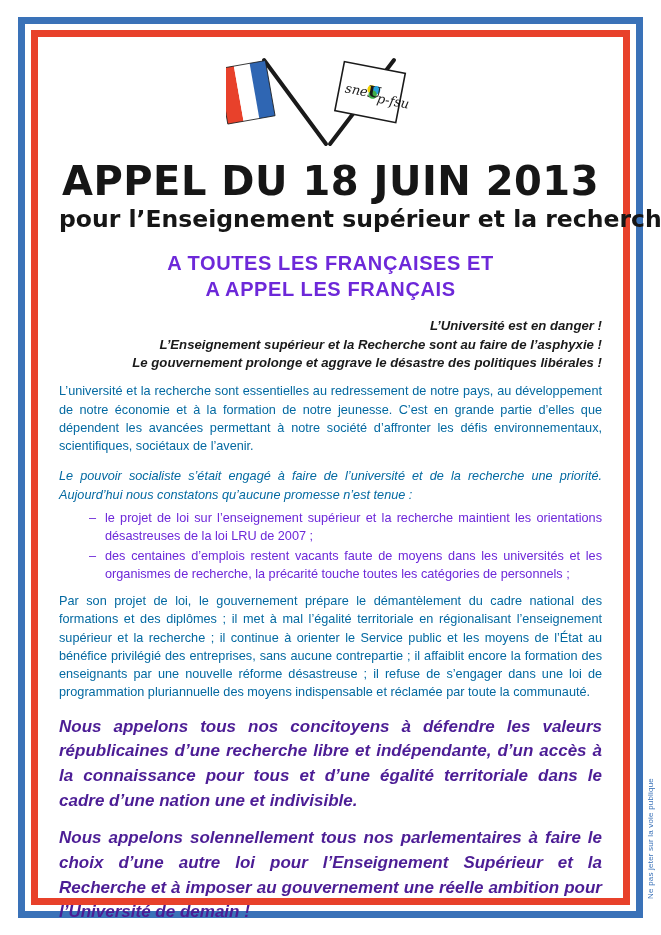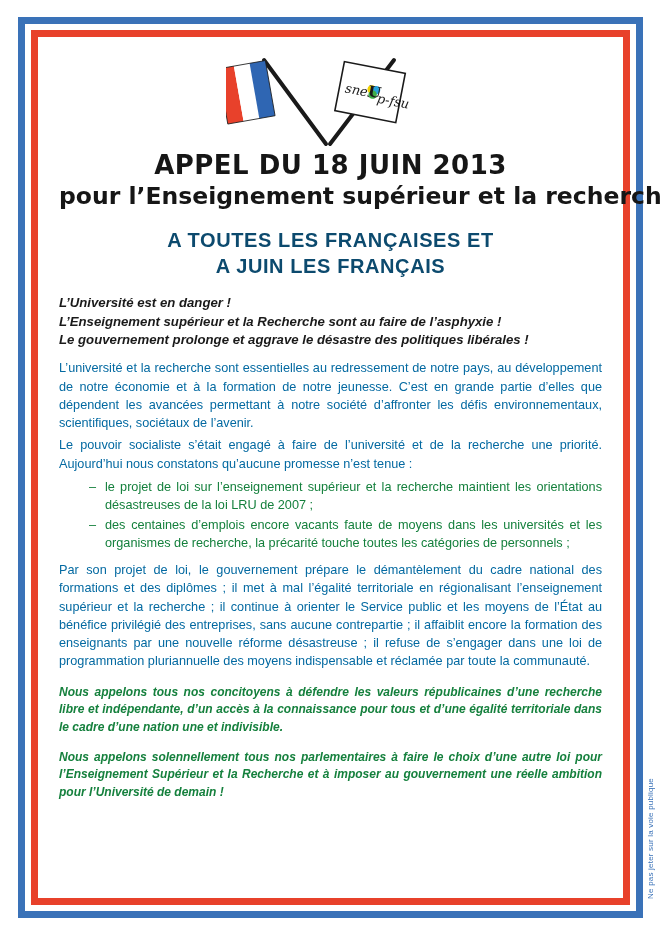--- a/index.html
+++ b/index.html
@@ -63,100 +63,101 @@
     padding-top: 8px;
     box-sizing: border-box;
   }
   .logo-wrap svg { display: block; }
 
   
   .title-main {
     text-align: center;
     font-family: "DejaVu Sans", sans-serif;
     font-weight: bold;
-    font-size: 26px;
+    font-size: 40px;
     letter-spacing: 0.5px;
     line-height: 1.0;
     color: #161616;
-    margin: 4px 0 0 0;
+    margin: 13px 0 0 0;
     white-space: nowrap;
   }
   .title-sub {
     text-align: center;
     font-family: "DejaVu Sans", sans-serif;
     font-weight: bold;
     font-size: 23.5px;
     line-height: 1.1;
     color: #161616;
     margin: 6px 0 0 0;
     white-space: nowrap;
   }
   .title-addr {
     text-align: center;
     font-family: "Liberation Sans", sans-serif;
     font-weight: bold;
     font-size: 20px;
     letter-spacing: 0.6px;
     line-height: 1.32;
-    color: #0c4a6e;
+    color: #6d28d9;
     margin: 17px 0 0 0;
   }
 
   
   .lead {
     font-family: "Liberation Sans", sans-serif;
     font-style: italic;
     font-weight: bold;
     font-size: 13.2px;
     line-height: 1.43;
     color: #1a1a1a;
     margin: 14px 0 0 0;
+    text-align: right;
   }
   .lead div { white-space: nowrap; }
 
   .para {
     font-family: "Liberation Sans", sans-serif;
     font-size: 12.7px;
     line-height: 1.44;
     text-align: justify;
     color: #0369a1;
     margin: 9px 0 0 0;
   }
-  .para.tight { margin-top: 4px; }
+  .para.tight { margin-top: 12px; font-style: italic; }
 
   .bullets {
     list-style: none;
     margin: 5px 0 0 0;
     padding: 0 0 0 30px;
   }
   .bullets li {
     position: relative;
     font-family: "Liberation Sans", sans-serif;
     font-size: 12.7px;
     line-height: 1.44;
     text-align: justify;
-    color: #15803d;
+    color: #6d28d9;
     padding-left: 16px;
     margin-bottom: 1px;
   }
   .bullets li::before {
     content: "\2013";
     position: absolute;
     left: 0;
     top: 0;
   }
 
   .appeal {
     font-family: "Liberation Sans", sans-serif;
     font-style: italic;
     font-weight: bold;
-    font-size: 12px;
+    font-size: 17px;
     line-height: 1.45;
     text-align: justify;
-    color: #15803d;
+    color: #4c1d95;
     margin: 13px 0 0 0;
   }
 
   
   .sidenote {
     position: absolute;
     right: 1px;
     bottom: 36px;
     width: 14px;
     font-family: "Liberation Sans", sans-serif;
@@ -206,36 +207,36 @@
         </g>
       </svg>
     </div>
 
     <div class="title-main">APPEL DU 18 JUIN 2013</div>
 
     <div class="title-sub">pour l’Enseignement supérieur et la recherche</div>
 
     <div class="title-addr">
       <div>A TOUTES LES FRANÇAISES ET</div>
-      <div>A JUIN LES FRANÇAIS</div>
+      <div>A APPEL LES FRANÇAIS</div>
     </div>
 
     <div class="lead">
       <div>L’Université est en danger !</div>
       <div>L’Enseignement supérieur et la Recherche sont au faire de l’asphyxie !</div>
       <div>Le gouvernement  prolonge et aggrave le désastre des politiques libérales !</div>
     </div>
 
     <p class="para">L’université et la recherche sont essentielles au redressement de notre pays, au développement de notre économie et à la formation de notre jeunesse. C’est en grande partie d’elles que dépendent les avancées permettant à notre société d’affronter les défis environnementaux, scientifiques, sociétaux de l’avenir.</p>
 
     <p class="para tight">Le pouvoir socialiste s’était engagé à faire de l’université et de la recherche une priorité. Aujourd’hui nous constatons qu’aucune promesse n’est tenue :</p>
 
     <ul class="bullets">
       <li>le projet de loi sur l’enseignement supérieur et la recherche maintient les orientations désastreuses de la loi LRU de 2007 ;</li>
-      <li>des centaines d’emplois encore vacants faute de moyens dans les universités et les organismes de recherche, la précarité touche toutes les catégories de personnels ;</li>
+      <li>des centaines d’emplois restent vacants faute de moyens dans les universités et les organismes de recherche, la précarité touche toutes les catégories de personnels ;</li>
     </ul>
 
     <p class="para">Par son projet de loi, le gouvernement prépare le démantèlement du cadre national des formations et des diplômes ; il met à mal l’égalité territoriale en régionalisant l’enseignement supérieur et la recherche ; il continue à orienter le Service public et les moyens de l’État au bénéfice privilégié des entreprises, sans aucune contrepartie ; il affaiblit encore la formation des enseignants par une nouvelle réforme désastreuse ; il refuse de s’engager dans une loi de programmation pluriannuelle des moyens indispensable et réclamée par toute la communauté.</p>
 
 
     <p class="appeal">Nous appelons tous nos concitoyens à défendre les valeurs républicaines d’une recherche libre et indépendante, d’un accès à la connaissance pour tous et d’une égalité territoriale dans le cadre d’une nation une et indivisible.</p>
 
     <p class="appeal">Nous appelons solennellement tous nos parlementaires à faire le choix d’une autre loi pour l’Enseignement Supérieur et la Recherche et à imposer au gouvernement une réelle ambition pour l’Université de demain !</p>
 
   </div>

